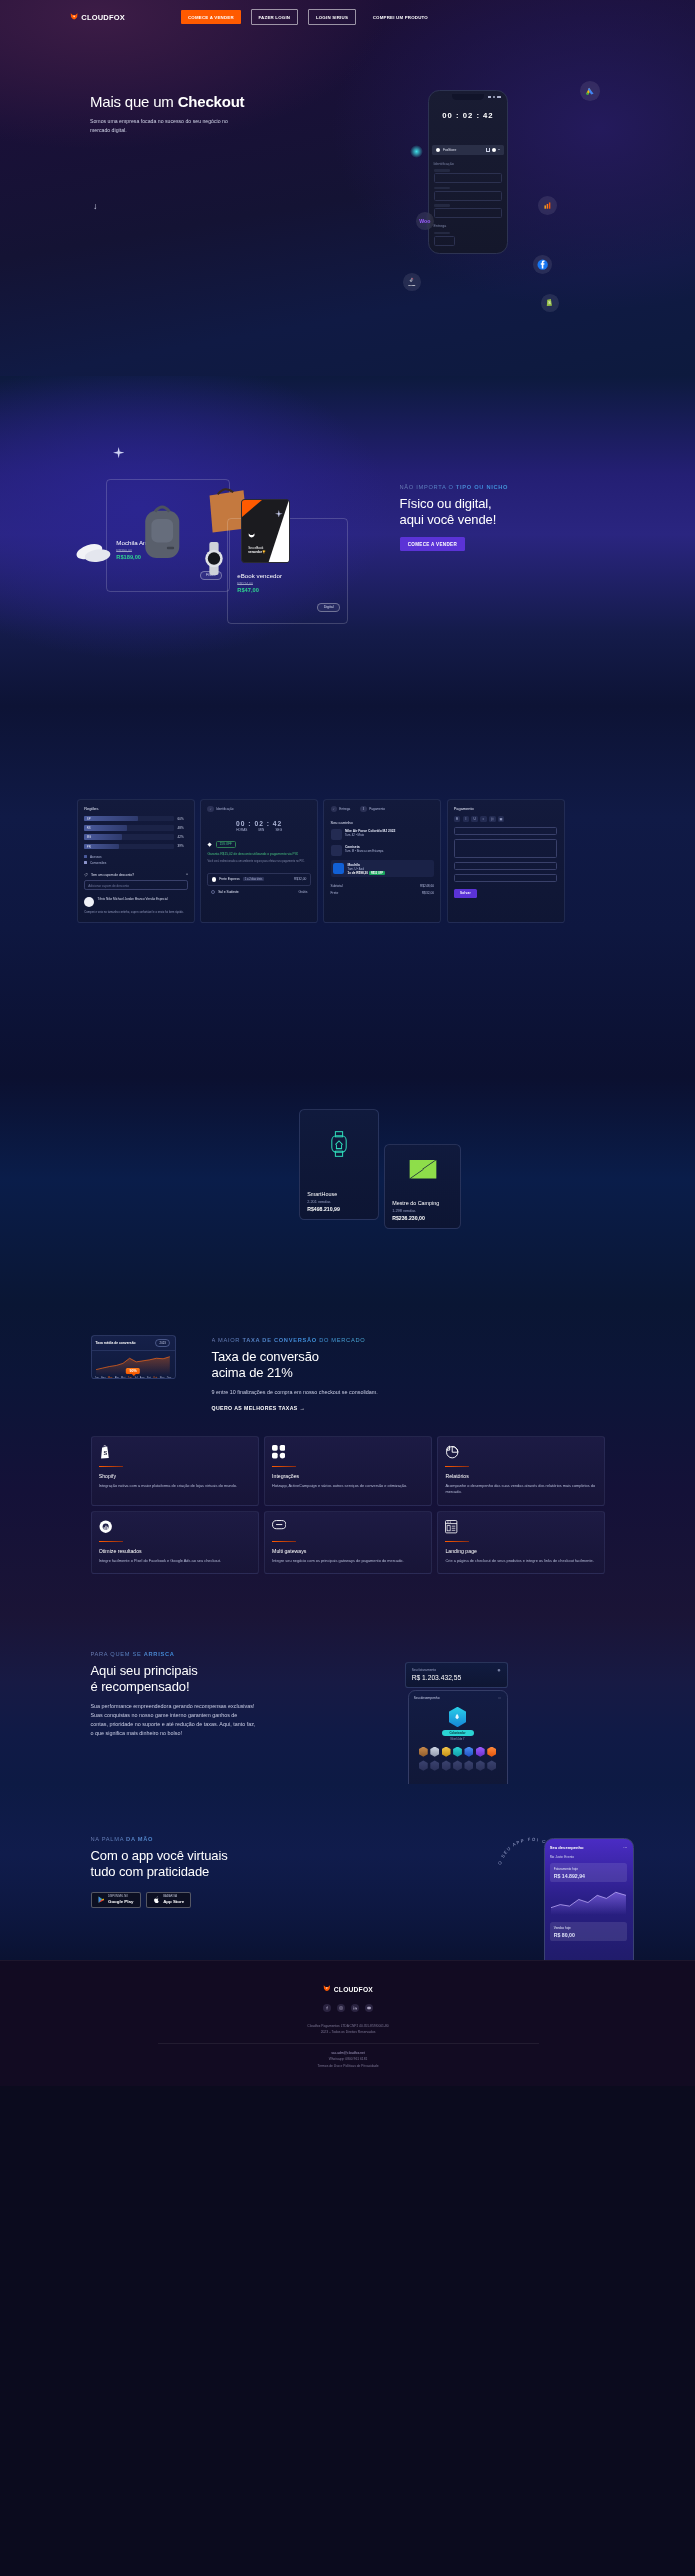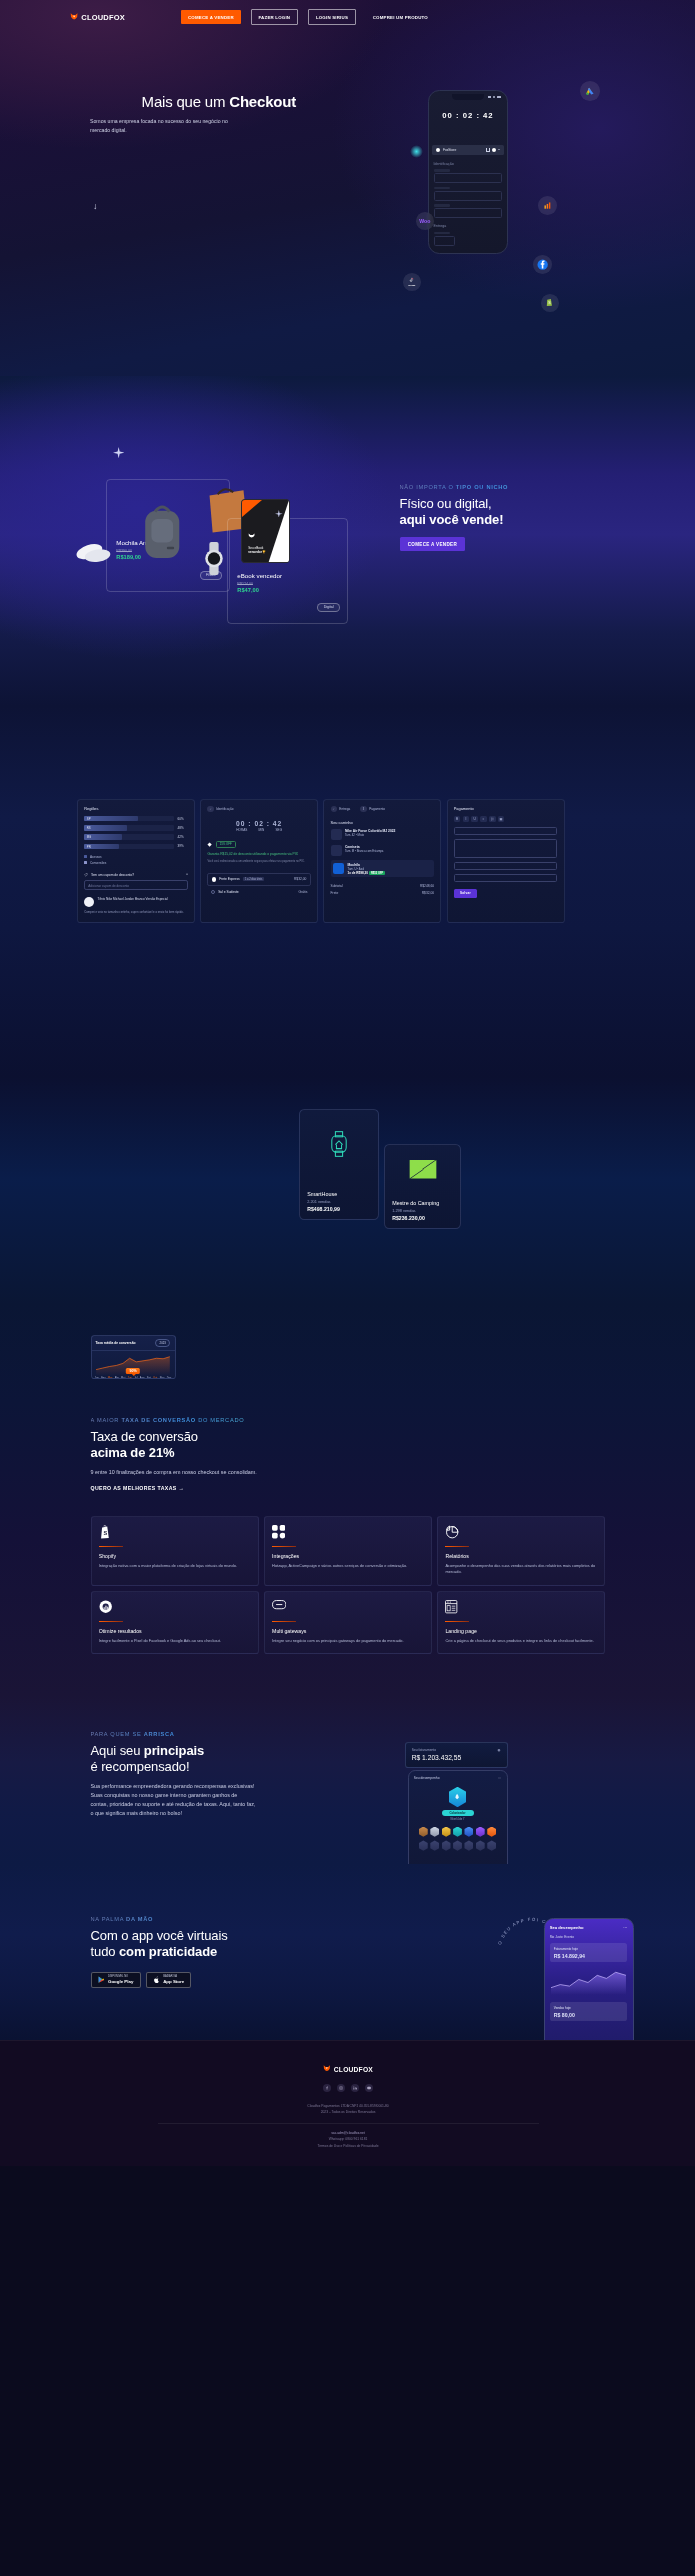--- a/index.html
+++ b/index.html
@@ -15,21 +15,21 @@
   
   .wrap { width: 515px; margin: 0 auto; position: relative; }
   .eyebrow {
     font-size: 5.7px; letter-spacing: 0.7px; font-weight: 400;
     background: linear-gradient(90deg,#6f7fb5 0%,#3f8fe0 45%,#57c7d8 100%);
     -webkit-background-clip: text; background-clip: text; color: transparent;
     text-transform: uppercase; margin-bottom: 6.2px;
   }
   .eyebrow b { font-weight: 700; }
   h2.big { font-size: 13px; font-weight: 300; line-height: 1.22; letter-spacing: -0.1px; }
-  h2.big b { font-weight: 700; display: block; }
+  h2.big b { font-weight: 400; display: block; }
   .lead { font-size: 5.4px; line-height: 1.65; color: #c9cde4; margin-top: 7.2px; max-width: 170px; }
   .textlink {
     display: inline-block; margin-top: 8.2px; font-size: 5.2px; font-weight: 700;
     letter-spacing: 0.4px; color: #fff; text-decoration: none;
   }
   .btn-purple {
     display: inline-block; background: #5b33d6; color: #fff; border: none;
     font-size: 4.6px; font-weight: 700; letter-spacing: 0.3px; padding: 4.6px 8.2px;
     border-radius: 1.5px; cursor: pointer; font-family: inherit;
   }
@@ -61,21 +61,21 @@
   .logo .word { font-size: 7.5px; font-weight: 800; letter-spacing: 0.2px; }
   .nav-btn {
     font-family: inherit; font-size: 4.4px; font-weight: 700; letter-spacing: 0.2px;
     padding: 4.6px 6.7px; border-radius: 1px; cursor: pointer; white-space: nowrap;
   }
   .nav-btn.primary { background: #ff5a00; color: #fff; border: none; }
   .nav-btn.ghost { background: transparent; color: #fff; border: 0.5px solid rgba(255,255,255,.55); }
   .nav-btn.plain { background: transparent; color: #fff; border: none; }
 
   .hero-copy { position: absolute; left: 90px; top: 93px; width: 206px; z-index: 4; }
-  .hero-copy h1 { font-size: 15px; font-weight: 300; letter-spacing: -0.2px; text-align: right; }
+  .hero-copy h1 { font-size: 15px; font-weight: 300; letter-spacing: -0.2px; }
   .hero-copy h1 b { font-weight: 700; }
   .hero-copy p { margin-top: 7.2px; font-size: 5.2px; line-height: 1.6; color: #cfd2e6; max-width: 155px; }
   .scroll-arrow {
     position: absolute; left: 93px; top: 201px; font-size: 8.8px; color: #d6d9ee; z-index: 4;
   }
 
   
   .phone {
     position: absolute; left: 428px; top: 90px; width: 80px; height: 164px;
     border-radius: 11.3px; border: 1.3px solid #2d3352;
@@ -620,21 +620,21 @@
         <path d="M26 20 L52 2 L52 38Z" fill="#8ede4a"></path>
       </svg>
       <div class="nm">Mestre do Camping</div>
       <div class="sub">1.298 vendas</div>
       <div class="val">R$236.230,00</div>
     </div>
   </section>
 
   <section class="sec-conv">
     <div class="wrap">
-      <div style="display:flex;align-items:flex-start;gap:36px;flex-direction:column;">
+      <div style="display:flex;align-items:flex-start;gap:36px;">
         <div>
           <div class="chart-card">
             <div class="chart-head">
               <span class="t">Taxa média de conversão</span>
               <span class="yr">2023</span>
             </div>
             <div class="chart-body">
               <svg width="85" height="31" viewBox="0 0 165 60" style="position:absolute;left:0;top:0;">
                 <defs>
                   <linearGradient id="cfill" x1="0" y1="0" x2="0" y2="1">

